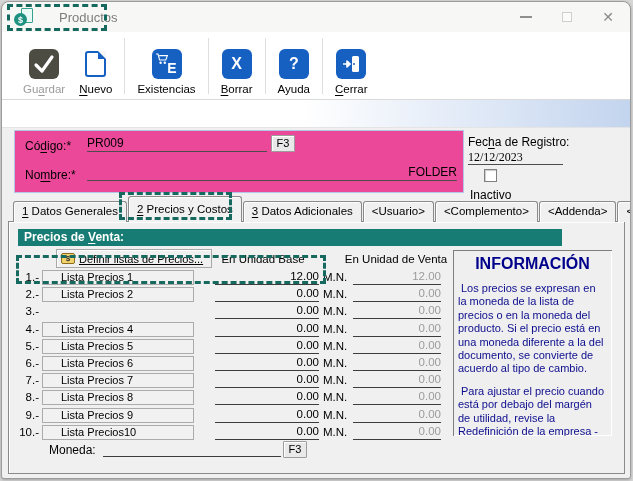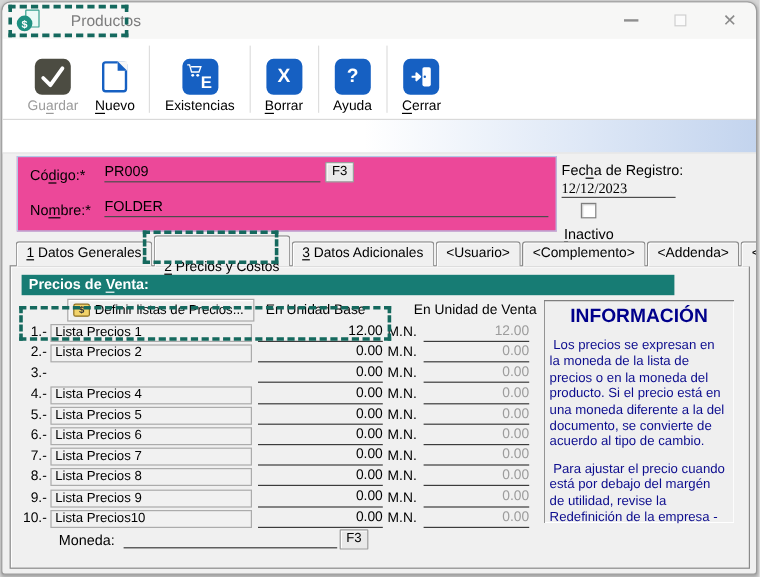--- a/index.html
+++ b/index.html
@@ -64,46 +64,46 @@
   .chk-row { position:absolute; left:468px; top:167px; display:flex; align-items:center; gap:6px;flex-direction:column; }
   .chk { width:13px; height:13px; background:#fff; border:1px solid #7f7f7f; box-shadow:inset 1px 1px 1px rgba(0,0,0,.2); }
   .chk-label { font-size:12px; }
   
   .tabstrip { position:absolute; left:11px; top:193px; display:flex; align-items:flex-end; height:27px; z-index:4; }
   .tab {
     height:21px; padding:3px 8px 2px 8px; font-size:11.5px; background:#f0f0f0;
     border:1px solid #8a8a8a; border-bottom:none; border-radius:3px 3px 0 0;
     margin-right:1px; white-space:nowrap; box-shadow:inset 1px 1px 0 #fdfdfd;
   }
-  .tab.active { height:26px; padding-top:20px; z-index:6; background:#f1f1f1; }
+  .tab.active { height:26px; padding-top:6px; z-index:6; background:#f1f1f1; }
   
   .panel {
     position:absolute; left:6px; top:219px; width:617px; height:253px;
     background:#f0f0f0; border:1px solid #8a8a8a; box-shadow:inset 1px 1px 0 #fdfdfd;
     z-index:3;
   }
   .teal-bar {
     position:absolute; left:9px; top:7px; width:544px; height:17px;
     background:#177C74; color:#fff; font-size:12px; font-weight:bold;
     line-height:17px; padding-left:6px;
   }
   .btn-definir {
     position:absolute; left:47px; top:27px; width:156px; height:19px;
     background:#f0f0f0; border:1px solid #a9a9a9; display:flex; align-items:center; gap:4px;
     font-size:11px; padding:0 4px; box-shadow:inset 1px 1px 0 #fff;
   }
-  .btn-definir .lbl { white-space:nowrap; }
+  .btn-definir .lbl { text-decoration:underline; white-space:nowrap; }
   .tag-icon { width:14px; height:11px; background:#f2d36b; border:1px solid #8a6d1e; border-radius:2px; font-size:8px; font-weight:bold; color:#333; display:flex; align-items:center; justify-content:center; }
   .col-hdr { position:absolute; top:31px; font-size:11.5px; text-align:center; color:#000; }
   .col-base { left:198px; width:112px; }
   .col-venta { left:330px; width:114px; }
   .rows { position:absolute; left:0; top:48px; width:440px; }
   .prow { position:relative; height:17.2px; }
   .pnum { position:absolute; left:4px; top:1px; width:26px; text-align:right; font-size:11.5px; }
-  .pname { position:absolute; left:33px; top:0; width:168px; height:15px; background:#f1f1f1; border:1px solid #ababab; font-size:11px; line-height:13px; padding:0 3px; color:#000; }
+  .pname { position:absolute; left:33px; top:0; width:152px; height:15px; background:#f1f1f1; border:1px solid #ababab; font-size:11px; line-height:13px; padding:0 18px; color:#000; }
   .pbase { position:absolute; left:206px; top:0; width:104px; text-align:right; font-size:11.5px; border-bottom:1px solid #3c3c3c; height:15px; }
   .pcur  { position:absolute; left:314px; top:1px; font-size:11.5px; }
   .pventa{ position:absolute; left:344px; top:0; width:88px; text-align:right; font-size:11.5px; color:#9c9c9c; border-bottom:1px solid #3c3c3c; height:15px; }
   .moneda-label { position:absolute; left:40px; top:221px; font-size:12px; }
   .moneda-field { position:absolute; left:94px; top:219px; width:178px; height:16px; border-bottom:1px solid #3c3c3c; }
   
   .info {
     position:absolute; left:444px; top:28px; width:159px; height:186px;
     background:#efefef;
     box-shadow:inset 1px 1px 0 #7e7e7e, inset -1px -1px 0 #ffffff;
@@ -189,21 +189,21 @@
     </div>
   </div>
 
   <div class="band"></div>
 
   <div class="groupbox">
     <div class="fld-label" style="left:10px; top:8px;"><span>Có</span><span class="u">d</span><span>igo:*</span></div>
     <div class="fld-line" style="left:72px; top:5px; width:180px;">PR009</div>
     <div class="btn-f3" style="left:256px; top:4px;">F3</div>
     <div class="fld-label" style="left:10px; top:37px;"><span>No</span><span class="u">m</span><span>bre:*</span></div>
-    <div class="fld-line" style="left:72px; top:34px; width:370px;">FOLDER</div>
+    <div class="fld-line" style="left:72px; top:34px; width:370px;text-align:right;">FOLDER</div>
   </div>
 
   <div class="fecha-label"><span>Fec</span><span class="u">h</span><span>a de Registro:</span></div>
   <div class="fecha-value">12/12/2023</div>
   <div class="chk-row">
     <div class="chk"></div>
     <div class="chk-label"><span></span><span class="u">I</span><span>nactivo</span></div>
   </div>
 
   <div class="tabstrip">

